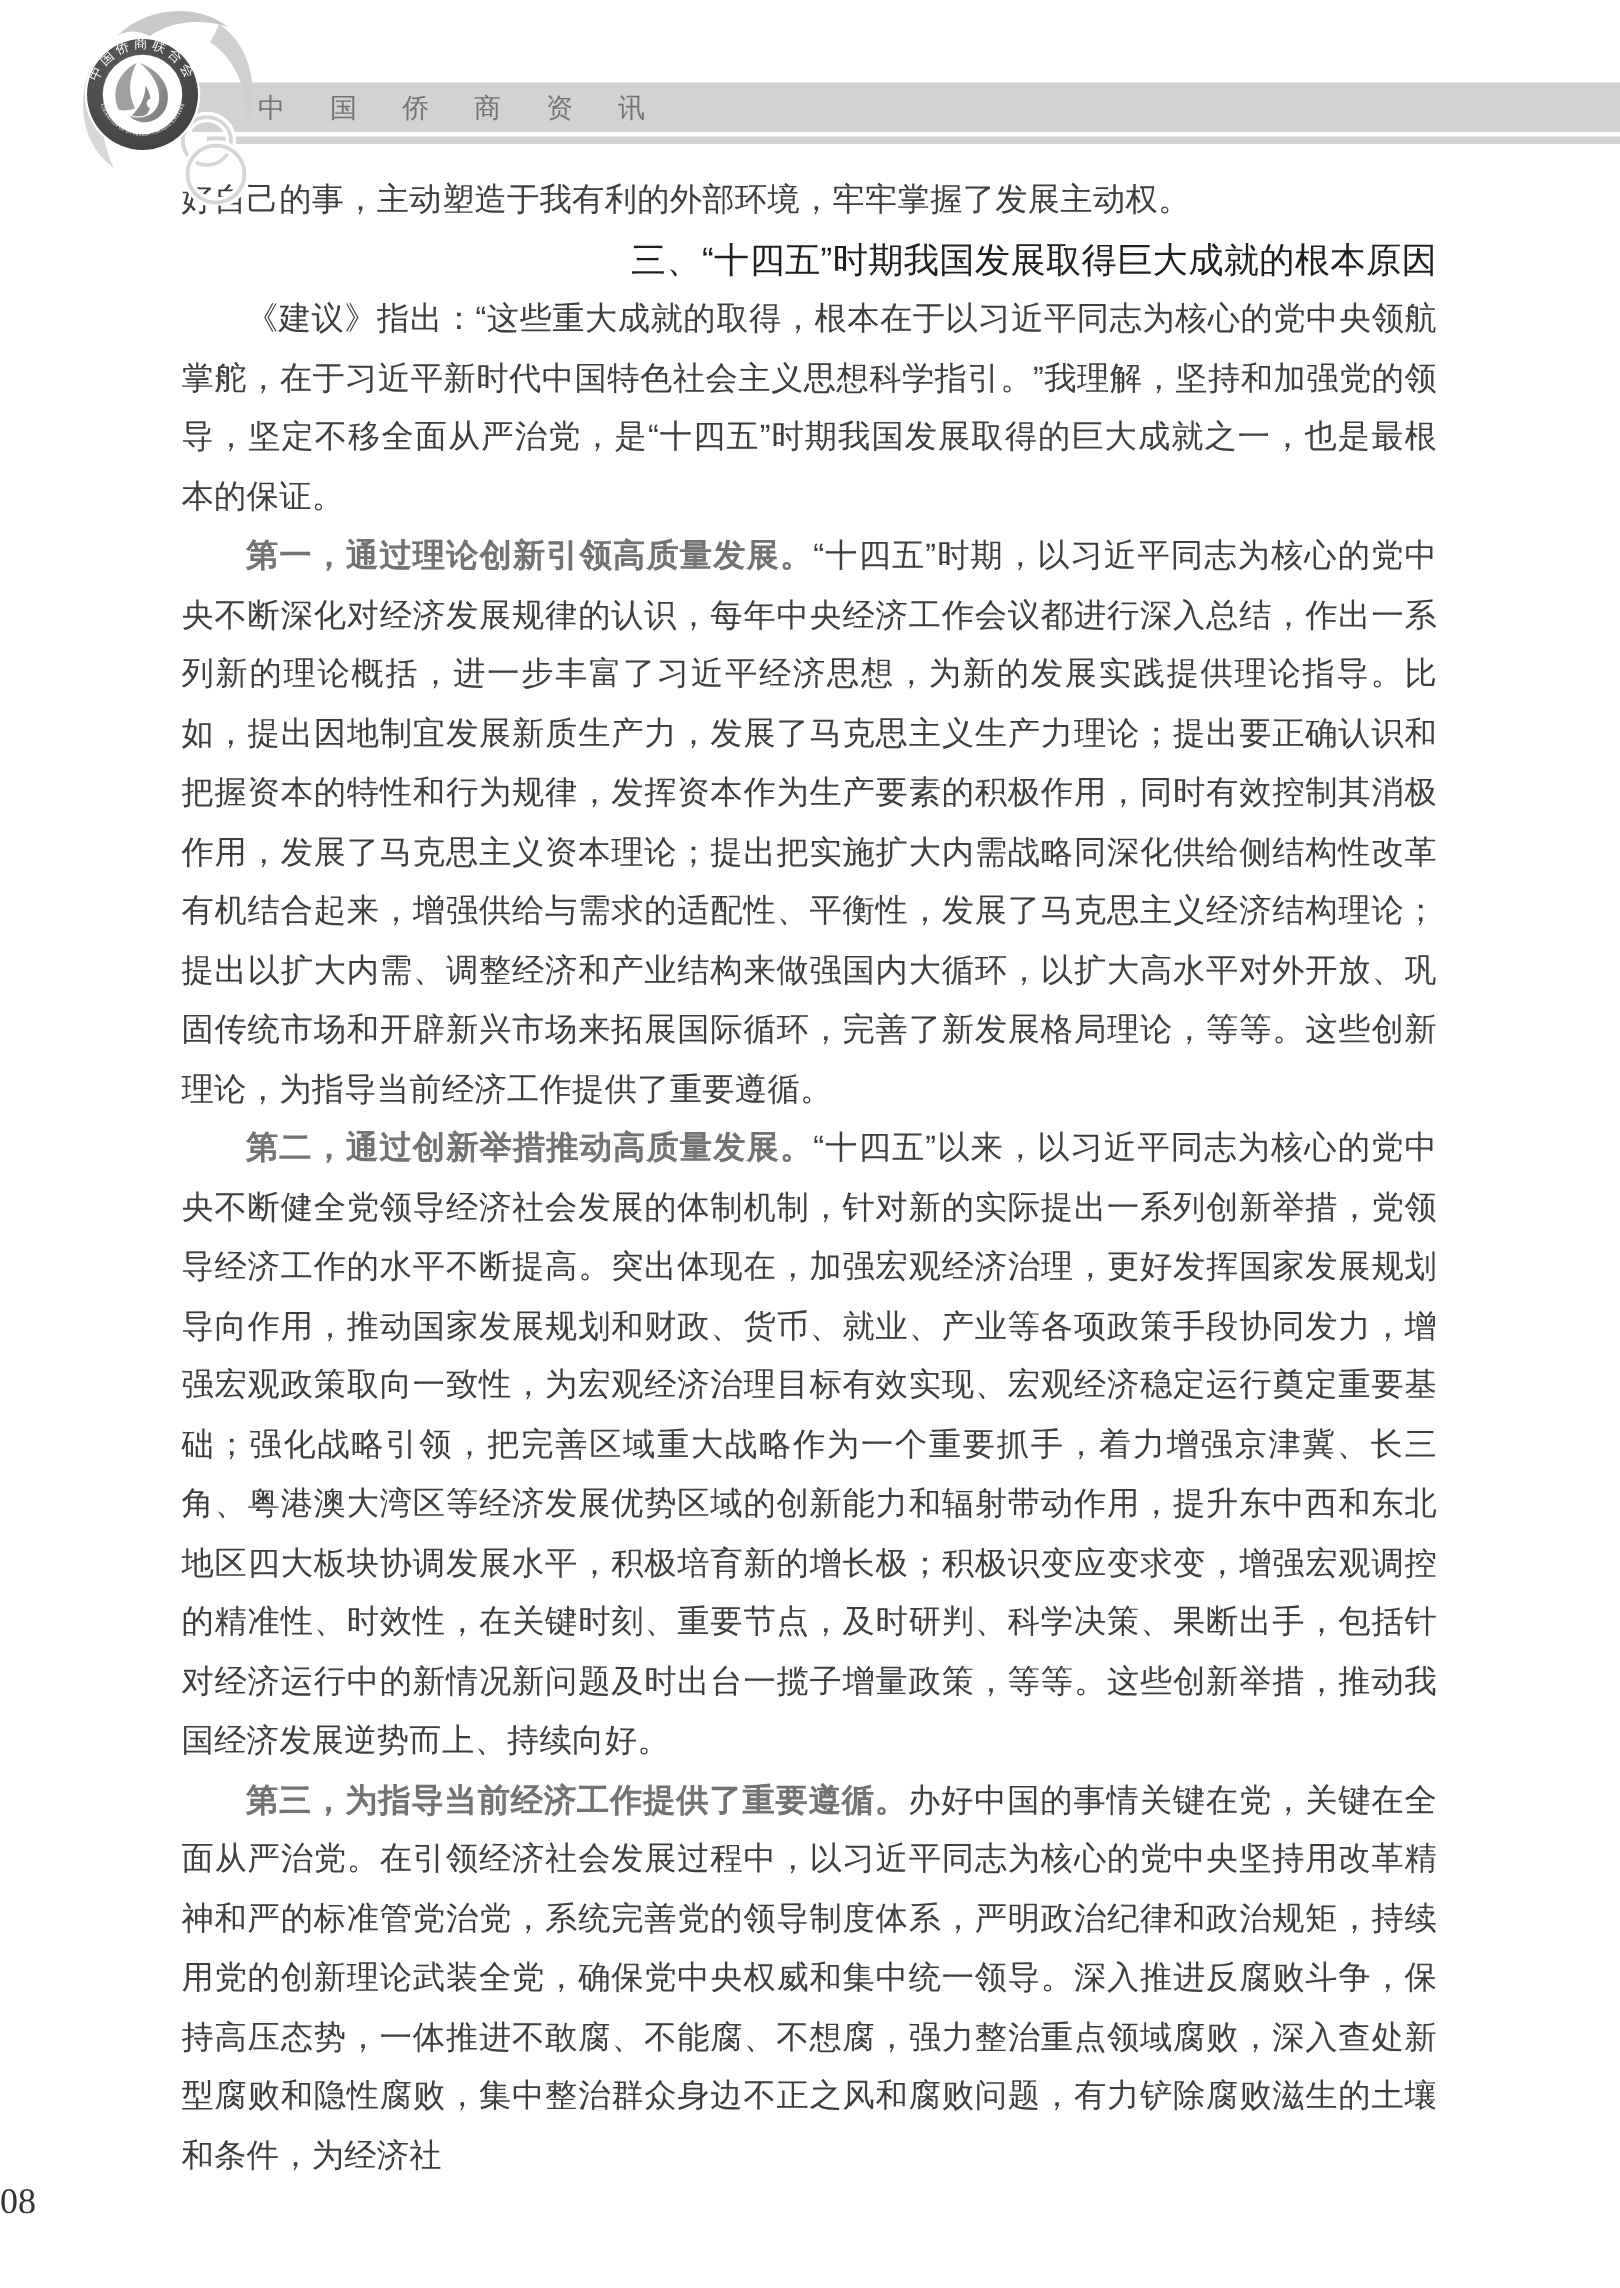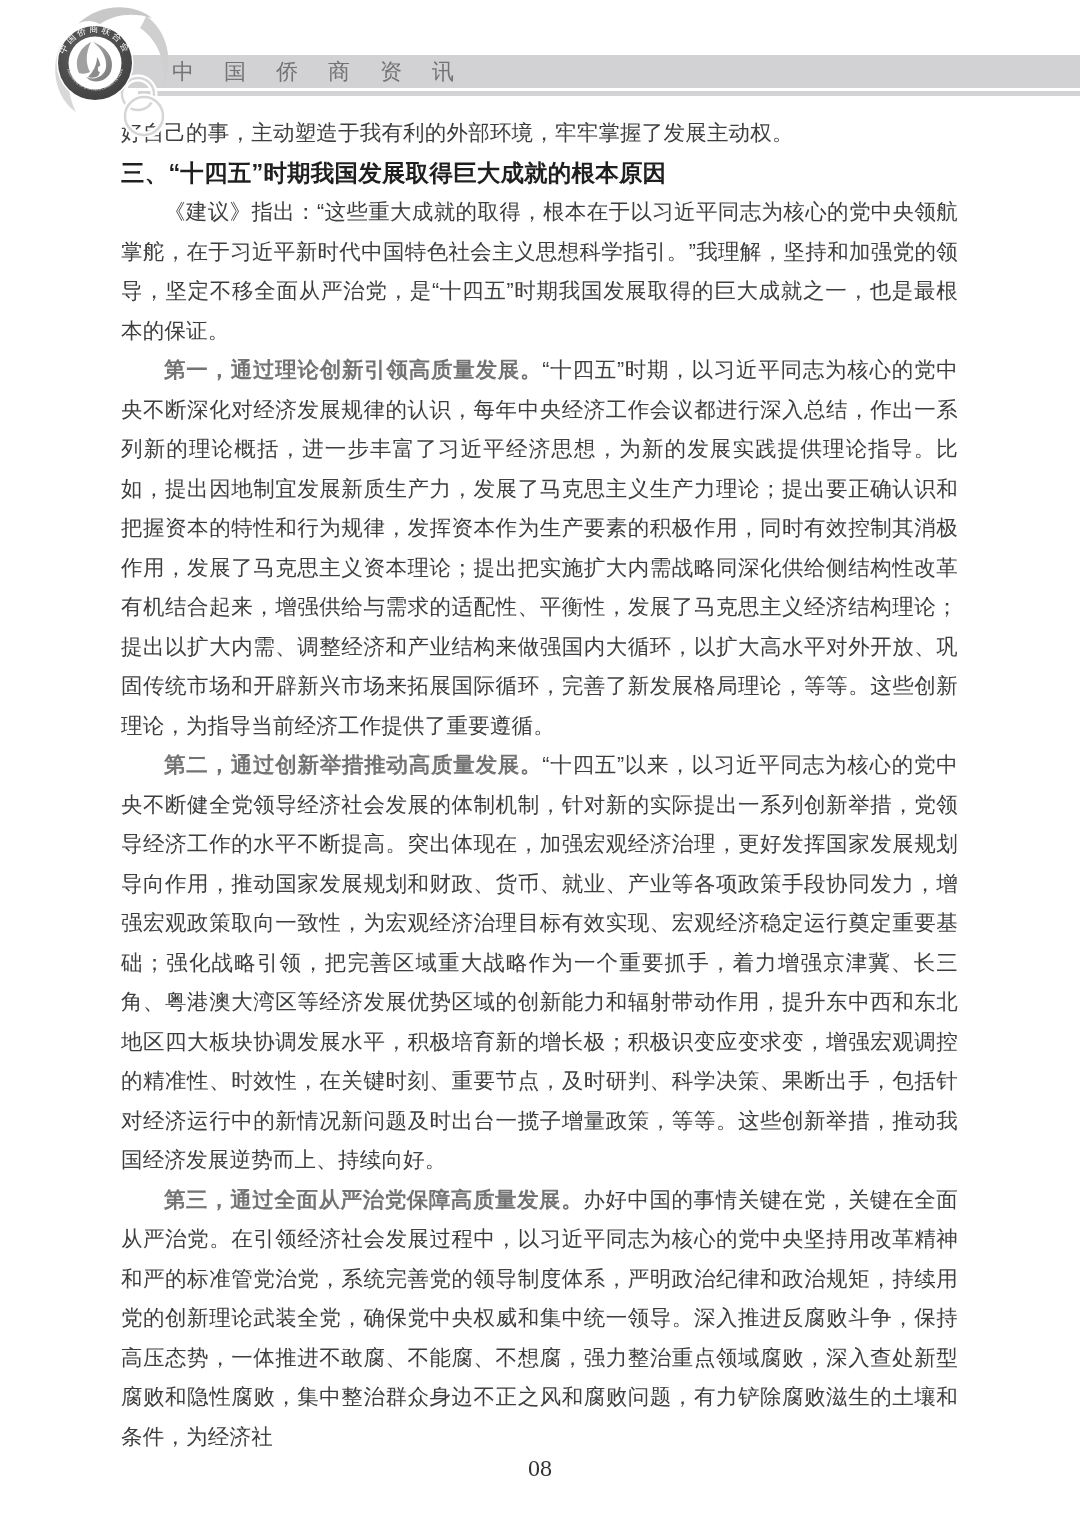--- a/index.html
+++ b/index.html
@@ -24,21 +24,21 @@
   .band-sub {
     position: absolute;
     left: 138px; right: 0; top: 91px; height: 5px;
     background: #d3d3d5;
     z-index: 1;
   }
   .band-title {
     position: absolute;
     left: 172px; top: 55px; height: 33px;
     line-height: 34px;
-    font-size: 22px;
+    font-size: 18px;
     color: #737376;
     letter-spacing: 30px;
     white-space: nowrap;
     z-index: 2;
   }
   .logo {
     position: absolute;
     left: 20px; top: 2px;
     width: 175px; height: 135px;
     z-index: 3;
@@ -52,31 +52,30 @@
     font-size: 21.5px;
     line-height: 39.5px;
     text-align: justify;
     letter-spacing: 0.2px;
   }
   .doc-body p { text-indent: 2em; }
   .doc-body p.no-indent { text-indent: 0; }
   .doc-body .lead { font-weight: 700; color: #737373; }
   .section-heading {
     font-size: 23.5px;
-    font-weight: 700;
+    font-weight: 400;
     color: #1f1f1f;
-    text-align: left;
+    text-align: right;
     line-height: 39.5px;
   }
 
   
   .page-number {
     position: absolute;
     left: 0; right: 0; top: 1455px;
-    text-align: center;
     font-family: "Liberation Serif", "DejaVu Serif", serif;
     font-size: 24px;
     color: #333333;
   }
 </style>
 </head>
 <body>
 
 <div class="page">
 
@@ -131,18 +130,18 @@
       </text>
     </g>
   </svg>
 
   <div class="doc-body">
     <p class="no-indent"><span>好自己的事，主动塑造于我有利的外部环境，牢牢掌握了发展主动权。</span></p>
     <div class="section-heading">三、“十四五”时期我国发展取得巨大成就的根本原因</div>
     <p><span>《建议》指出：“这些重大成就的取得，根本在于以习近平同志为核心的党中央领航掌舵，在于习近平新时代中国特色社会主义思想科学指引。”我理解，坚持和加强党的领导，坚定不移全面从严治党，是“十四五”时期我国发展取得的巨大成就之一，也是最根本的保证。</span></p>
     <p><span class="lead">第一，通过理论创新引领高质量发展。</span><span>“十四五”时期，以习近平同志为核心的党中央不断深化对经济发展规律的认识，每年中央经济工作会议都进行深入总结，作出一系列新的理论概括，进一步丰富了习近平经济思想，为新的发展实践提供理论指导。比如，提出因地制宜发展新质生产力，发展了马克思主义生产力理论；提出要正确认识和把握资本的特性和行为规律，发挥资本作为生产要素的积极作用，同时有效控制其消极作用，发展了马克思主义资本理论；提出把实施扩大内需战略同深化供给侧结构性改革有机结合起来，增强供给与需求的适配性、平衡性，发展了马克思主义经济结构理论；提出以扩大内需、调整经济和产业结构来做强国内大循环，以扩大高水平对外开放、巩固传统市场和开辟新兴市场来拓展国际循环，完善了新发展格局理论，等等。这些创新理论，为指导当前经济工作提供了重要遵循。</span></p>
     <p><span class="lead">第二，通过创新举措推动高质量发展。</span><span>“十四五”以来，以习近平同志为核心的党中央不断健全党领导经济社会发展的体制机制，针对新的实际提出一系列创新举措，党领导经济工作的水平不断提高。突出体现在，加强宏观经济治理，更好发挥国家发展规划导向作用，推动国家发展规划和财政、货币、就业、产业等各项政策手段协同发力，增强宏观政策取向一致性，为宏观经济治理目标有效实现、宏观经济稳定运行奠定重要基础；强化战略引领，把完善区域重大战略作为一个重要抓手，着力增强京津冀、长三角、粤港澳大湾区等经济发展优势区域的创新能力和辐射带动作用，提升东中西和东北地区四大板块协调发展水平，积极培育新的增长极；积极识变应变求变，增强宏观调控的精准性、时效性，在关键时刻、重要节点，及时研判、科学决策、果断出手，包括针对经济运行中的新情况新问题及时出台一揽子增量政策，等等。这些创新举措，推动我国经济发展逆势而上、持续向好。</span></p>
-    <p><span class="lead">第三，通过全面从严治党保障高质量发展。</span><span>办好中国的事情关键在党，关键在全面从严治党。在引领经济社会发展过程中，以习近平同志为核心的党中央坚持用改革精神和严的标准管党治党，系统完善党的领导制度体系，严明政治纪律和政治规矩，持续用党的创新理论武装全党，确保党中央权威和集中统一领导。深入推进反腐败斗争，保持高压态势，一体推进不敢腐、不能腐、不想腐，强力整治重点领域腐败，深入查处新型腐败和隐性腐败，集中整治群众身边不正之风和腐败问题，有力铲除腐败滋生的土壤和条件，为经济社</span></p>
+    <p><span class="lead">第三，为指导当前经济工作提供了重要遵循。</span><span>办好中国的事情关键在党，关键在全面从严治党。在引领经济社会发展过程中，以习近平同志为核心的党中央坚持用改革精神和严的标准管党治党，系统完善党的领导制度体系，严明政治纪律和政治规矩，持续用党的创新理论武装全党，确保党中央权威和集中统一领导。深入推进反腐败斗争，保持高压态势，一体推进不敢腐、不能腐、不想腐，强力整治重点领域腐败，深入查处新型腐败和隐性腐败，集中整治群众身边不正之风和腐败问题，有力铲除腐败滋生的土壤和条件，为经济社</span></p>
   </div>
 
   <div class="page-number">08</div>
 
 </div>
 
 </body></html>

